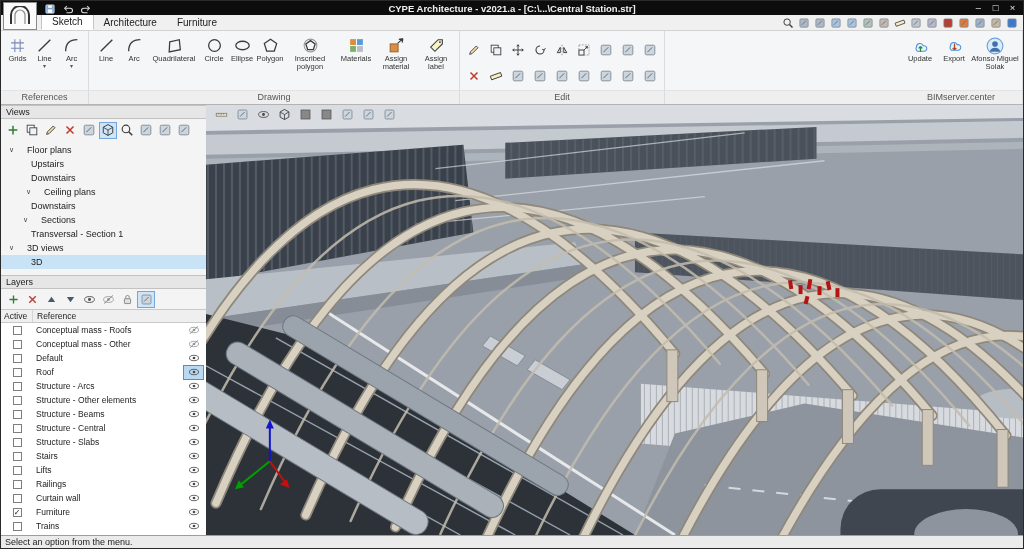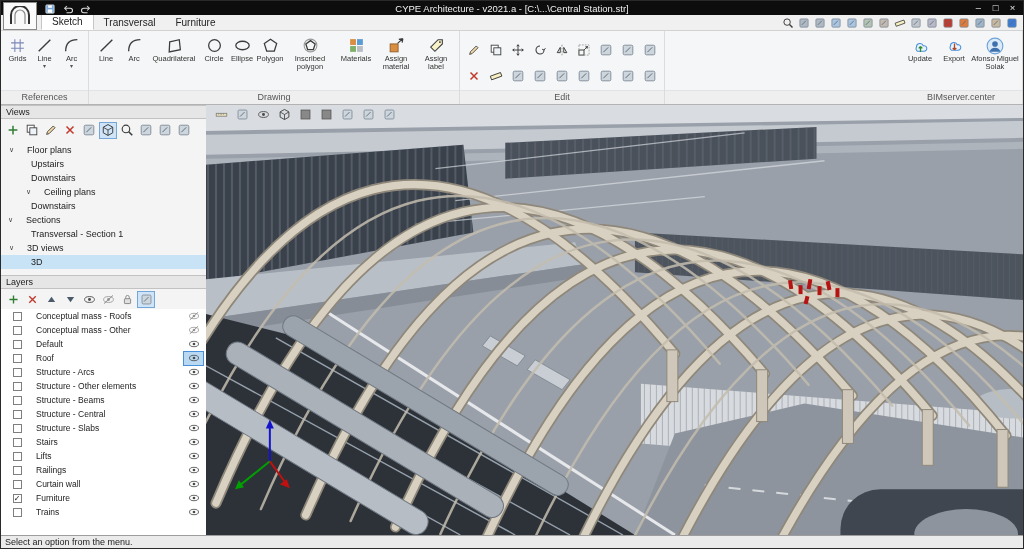--- a/index.html
+++ b/index.html
@@ -4,21 +4,21 @@
 <style>
 *{margin:0;padding:0;box-sizing:border-box;}
 html,body{width:1024px;height:549px;}
 body{font-family:"Liberation Sans",sans-serif;background:#fff;position:relative;overflow:hidden;border:1px solid #2a2a2a;}
 
 
 .titlebar{position:absolute;top:0;left:0;right:0;height:14px;background:#0d0d0d;color:#eee;z-index:4;}
 .app-logo{position:absolute;top:1px;left:2px;width:34px;height:28px;background:#fafafa;border:1px solid #8a8a8a;z-index:6;display:flex;align-items:center;justify-content:center;}
 .qa{position:absolute;left:42px;top:1px;height:13px;display:flex;align-items:center;gap:4px;}
 .qa-btn{display:inline-flex;width:14px;height:12px;align-items:center;justify-content:center;}
-.win-title{position:absolute;left:0;right:0;top:2px;text-align:center;font-size:9.5px;color:#f0f0f0;}
+.win-title{position:absolute;left:0;right:0;top:2px;text-align:center;font-size:9.5px;color:#f0f0f0;font-weight:bold;}
 .win-controls{position:absolute;right:2px;top:0;display:flex;height:14px;z-index:5;}
 .win-btn{width:17px;text-align:center;font-size:9.5px;color:#eee;line-height:14px;cursor:default;}
 
 
 .tabrow{position:absolute;top:14px;left:0;right:0;height:16px;background:#f0f0f0;border-bottom:1px solid #d2d2d2;display:flex;align-items:flex-end;padding-left:40px;}
 .tab{font-size:10px;padding:1px 10px 2px;color:#222;}
 .tab.active{background:#fff;border:1px solid #c6c6c6;border-bottom:1px solid #fff;}
 .tab-strip{position:absolute;right:4px;top:1px;display:flex;gap:2px;align-items:center;}
 .mini-btn{width:14px;height:14px;display:flex;align-items:center;justify-content:center;}
 
@@ -100,21 +100,21 @@
 <div class="app-logo">
   <svg width="24" height="20" viewBox="0 0 24 20">
       <path d="M3 18V9a9 9 0 0118 0v9" fill="none" stroke="#333" stroke-width="2"></path>
       <path d="M7 18V9a5 5 0 0110 0v9" fill="none" stroke="#8a8a8a" stroke-width="1.2"></path>
     </svg>
 </div>
 
 <div class="tabrow">
   <div style="display:flex;align-items:flex-end;">
       <div class="tab active">Sketch</div>
-      <div class="tab">Transversal</div>
+      <div class="tab">Architecture</div>
       <div class="tab">Furniture</div>
     </div>
   <div class="tab-strip">
       <span class="mini-btn">
         <svg width="12" height="12" viewBox="0 0 16 16">
           <circle cx="6.8" cy="6.8" r="4.3" fill="none" stroke="#3c3c3c" stroke-width="1.3"></circle>
           <path d="M10 10l4 4" stroke="#3c3c3c" stroke-width="1.8"></path>
         </svg>
       </span>
       <span class="mini-btn">
@@ -551,21 +551,21 @@
       <div class="trow" style="padding-left:30px">
         <span>Downstairs</span>
       </div>
       <div class="trow" style="padding-left:23px">
         <span class="tw">∨</span>
         <span>Ceiling plans</span>
       </div>
       <div class="trow" style="padding-left:30px">
         <span>Downstairs</span>
       </div>
-      <div class="trow" style="padding-left:5px">
+      <div class="trow" style="padding-left:20px">
         <span class="tw">∨</span>
         <span>Sections</span>
       </div>
       <div class="trow" style="padding-left:30px">
         <span>Transversal - Section 1</span>
       </div>
       <div class="trow" style="padding-left:6px">
         <span class="tw">∨</span>
         <span>3D views</span>
       </div>
@@ -614,20 +614,24 @@
           <path d="M5.8 7V5.2a2.2 2.2 0 014.4 0V7" fill="none" stroke="#777" stroke-width="1"></path>
         </svg>
       </div>
       <div class="tbtn pressed">
         <svg width="13" height="13" viewBox="0 0 16 16">
           <rect x="2.5" y="2.5" width="11" height="11" rx="1.5" fill="#cdd5dd" stroke="#7a8694" stroke-width="1"></rect>
           <path d="M5 10.5L10.5 5" stroke="#5c6874" stroke-width="1.1" fill="none"></path>
         </svg>
       </div>
     </div>
+  <div class="ltable-head">
+    <div class="c1">Active</div>
+    <div class="c2">Reference</div>
+  </div>
   <div class="layer-rows">
       <div class="lrow">
         <div class="lc-active">
           <span class="cb"></span>
         </div>
         <div class="lc-name">Conceptual mass - Roofs</div>
         <div class="lc-eye">
           <svg width="12" height="12" viewBox="0 0 16 16">
             <ellipse cx="8" cy="8" rx="6" ry="3.6" fill="none" stroke="#9a9a9a" stroke-width="1.1"></ellipse>
             <circle cx="8" cy="8" r="1.8" fill="#9a9a9a"></circle>

